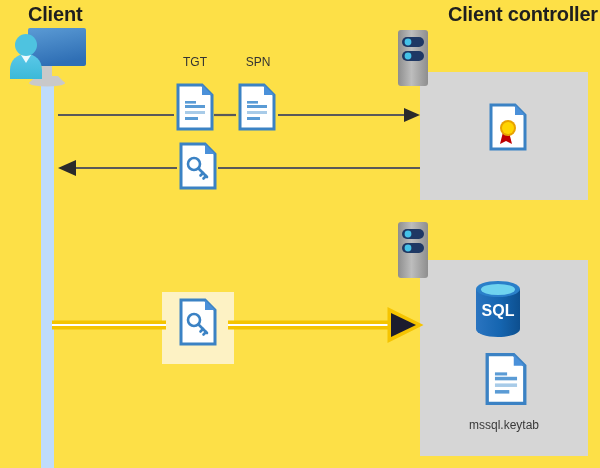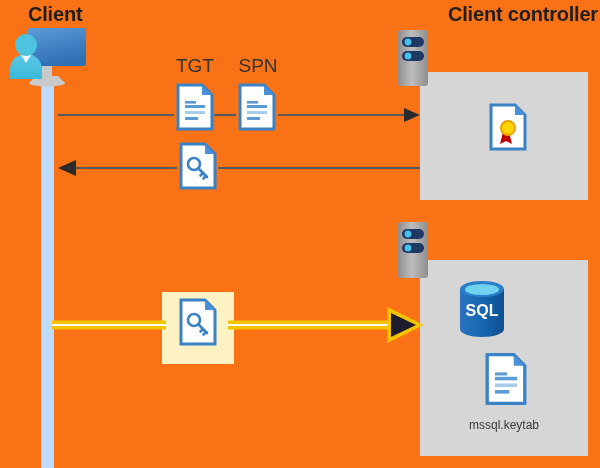--- a/index.html
+++ b/index.html
@@ -7,21 +7,21 @@
     padding: 0;
     background: #ffffff;
   }
   body {
     font-family: "Liberation Sans", sans-serif;
   }
   #diagram {
     position: relative;
     width: 600px;
     height: 468px;
-    background: #f97316;
+    background: #fde047;
     overflow: hidden;
   }
   .abs { position: absolute; }
 
   
   .panel {
     background: #d6d6d6;
   }
   #dc-panel  { left: 420px; top: 72px;  width: 168px; height: 128px; }
   #lx-panel  { left: 420px; top: 260px; width: 168px; height: 196px; }
@@ -55,21 +55,21 @@
   
   .docicon { width: 38px; height: 48px; }
   #tgt-doc { left: 176px; top: 83px; }
   #spn-doc { left: 238px; top: 83px; }
   #key-doc-1 { left: 179px; top: 142px; }
   #key-doc-2 { left: 179px; top: 298px; }
   #keytab-doc { left: 485px; top: 352px; width: 42px; height: 54px; }
 
   
   .doclabel {
-    font-size: 19px;
+    font-size: 12px;
     color: #333333;
     text-align: center;
     width: 60px;
   }
   #tgt-label { left: 165px; top: 55px; }
   #spn-label { left: 228px; top: 55px; }
 
   #keytab-label {
     left: 420px; top: 418px; width: 168px;
     text-align: center;
@@ -81,21 +81,21 @@
   #highlight-box {
     left: 162px; top: 292px; width: 72px; height: 72px;
     background: #fdf2c4;
   }
 
   
   #arrows { left: 0; top: 0; width: 600px; height: 468px; }
 
   
   #cert-icon { left: 489px; top: 103px; width: 38px; height: 48px; }
-  #sql-icon  { left: 456px; top: 280px; width: 52px; height: 58px; }
+  #sql-icon  { left: 472px; top: 280px; width: 52px; height: 58px; }
 </style>
 </head>
 <body>
 
 <div id="diagram">
 
   <div class="abs panel" id="dc-panel"></div>
   <div class="abs panel" id="lx-panel"></div>
 
   <div class="abs" id="lifeline"></div>

